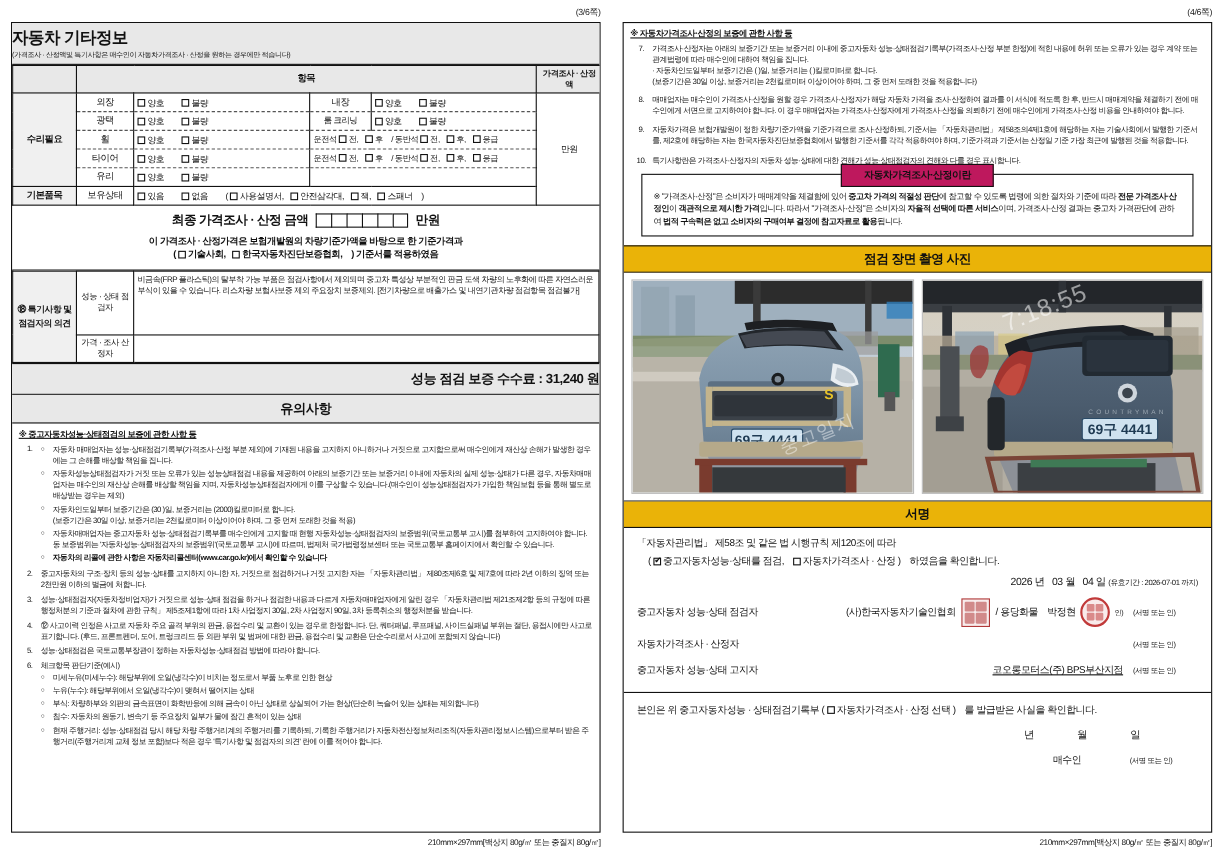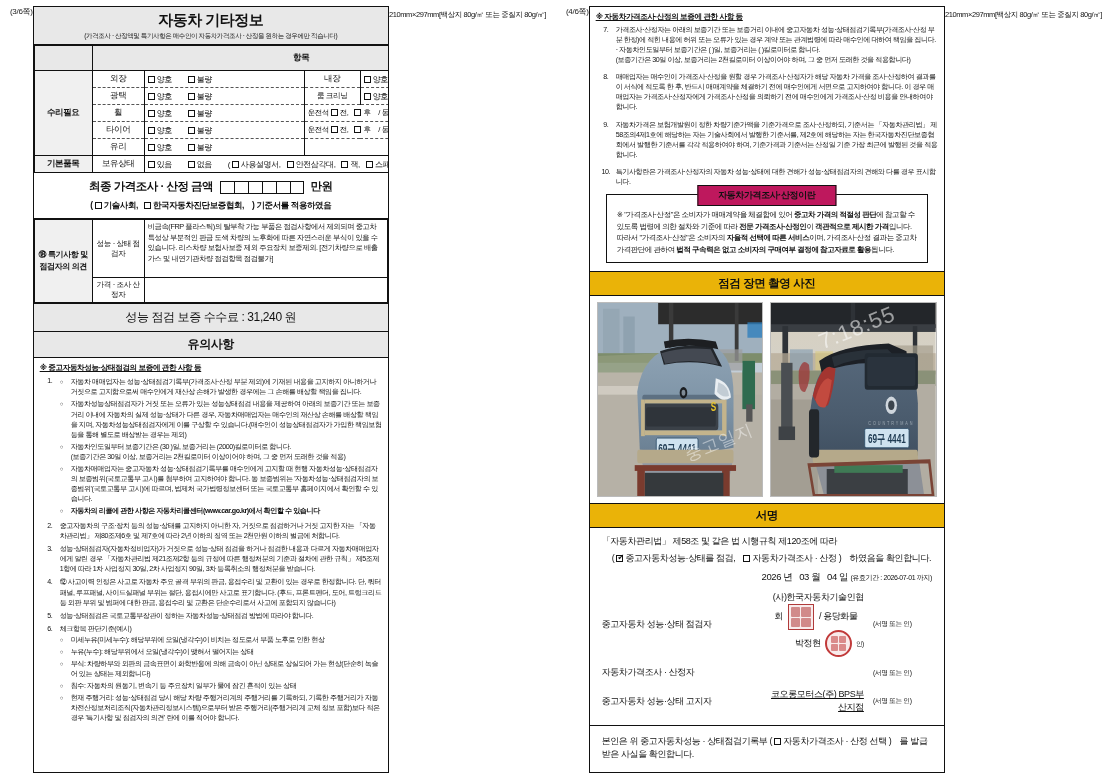--- a/index.html
+++ b/index.html
@@ -15,21 +15,21 @@
   }
   .page-wrap {
     display: flex;
     width: 1112px; height: 777px;
   }
   .page {
     width: 556px; height: 777px;
     padding: 6px 10px 4px 10px;
     position: relative;
     display: flex;
-    flex-direction: row;
+    flex-direction: column;
   }
   .page-num {
     text-align: right;
     font-size: 8px;
     color: #222;
     margin-bottom: 3px;
     height: 11px;
     letter-spacing: -0.3px;
   }
   .frame {
@@ -45,21 +45,21 @@
     margin-top: 4px;
     height: 12px;
     letter-spacing: -0.4px;
     color: #111;
   }
 
   
   .doc-title {
     background: #e8e8e8;
     border-bottom: 1px solid #111;
-    text-align: center;
+    text-align: left;
     padding: 4px 0 3px 0;
   }
   .doc-title h1 {
     margin: 0;
     font-size: 15px;
     font-weight: bold;
     letter-spacing: -0.5px;
   }
   .doc-title .sub {
     font-size: 6.5px;
@@ -157,22 +157,22 @@
   
   .remark-text {
     font-size: 7.3px;
     line-height: 1.45;
     letter-spacing: -0.4px;
     text-align: left;
     padding: 2px 3px;
   }
   .fee-row {
     background: #e8e8e8;
-    text-align: center;
-    font-weight: normal;
+    text-align: right;
+    font-weight: bold;
     font-size: 12px;
     padding: 5px 0;
     border-top: 1px solid #111;
     border-bottom: 1.6px solid #111;
     letter-spacing: -0.4px;
   }
   .notice-hdr {
     background: #e8e8e8;
     text-align: center;
     font-weight: bold;
@@ -498,20 +498,21 @@
       </tbody>
         </table>
 
       <div class="amount-block">
         <div class="amount-line1">
           <span>최종 가격조사 · 산정 금액</span>
           <span class="boxes"><span></span><span></span><span></span><span></span><span></span><span></span></span>
           <span>만원</span>
         </div>
         <div class="amount-line2">
+          <div>이 가격조사 · 산정가격은 보험개발원의 차량기준가액을 바탕으로 한 기준가격과</div>
           <div>
             <span>(</span>
             <span class="opt tight"><span class="cb"></span><span>기술사회,</span></span><span class="opt tight"><span class="cb"></span><span>한국자동차진단보증협회,</span></span>
             <span>)</span>
             <span>기준서를 적용하였음</span>
           </div>
         </div>
       </div>
 
       <table class="grid">

